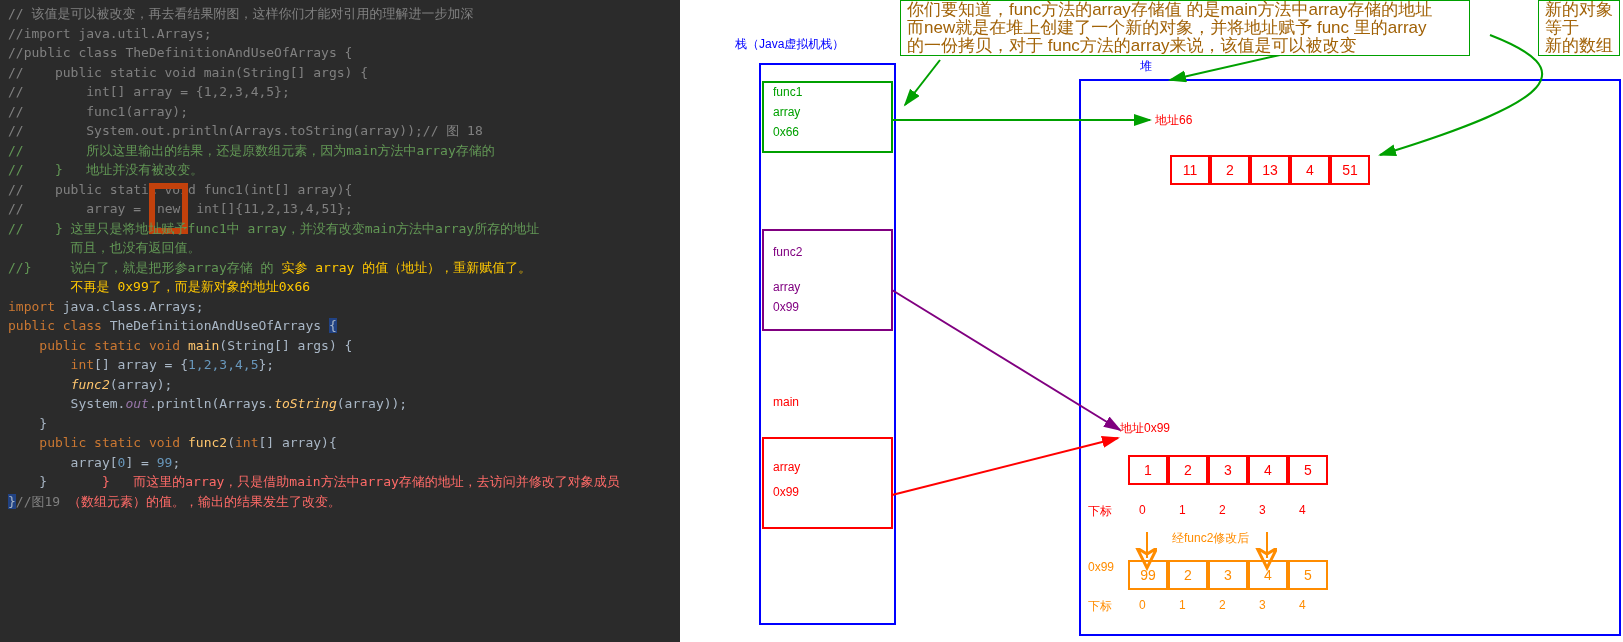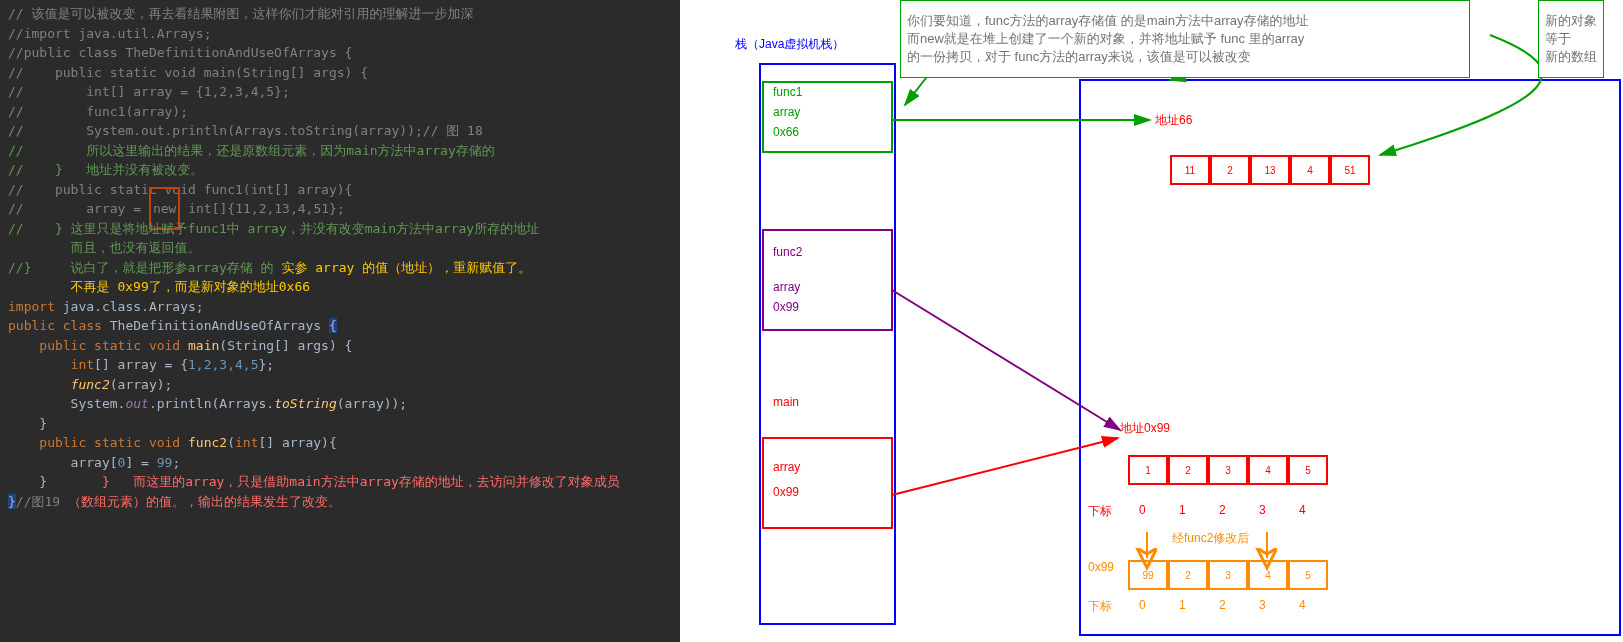--- a/index.html
+++ b/index.html
@@ -8,32 +8,32 @@
 .code-panel pre{white-space:pre;font-family:inherit}
 .cmt{color:#808080}
 .cmt-g{color:#629755}
 .kw{color:#cc7832}
 .num{color:#6897bb}
 .id{color:#a9b7c6}
 .fn{color:#ffc66d}
 .yellow{color:#ffc800}
 .red{color:#ff6b68}
 .it{font-style:italic}
-.boxed{border:2px solid #c2410c;padding:12px 2px}
+.boxed{border:6px solid #c2410c;padding:12px 2px}
 .brace-hl{background:#214283;color:#a9b7c6}
 .diagram-panel{flex:1;position:relative;background:#fff;font-family:"Microsoft YaHei",sans-serif}
 .diagram-panel svg{position:absolute;top:0;left:0;width:943px;height:642px}
 .lbl{position:absolute;font-size:12px}
 .green{color:#00a000}
 .blue{color:#0000ff}
 .purple{color:#800080}
 .dred{color:#ff0000}
 .orange{color:#ff8c00}
-.note-box{position:absolute;border:1.5px solid #00a000;padding:11px 6px;font-size:13px;color:#737373;line-height:18px;background:#fff}
-.cell{position:absolute;width:40px;height:30px;border:2px solid;display:flex;align-items:center;justify-content:center;font-size:10px}
+.note-box{position:absolute;border:1.5px solid #00a000;padding:0 6px;font-size:17px;color:#a16207;line-height:18px;background:#fff}
+.cell{position:absolute;width:40px;height:30px;border:2px solid;display:flex;align-items:center;justify-content:center;font-size:14px}
 .cell-r{border-color:#ff0000;color:#ff0000}
 .cell-o{border-color:#ff8c00;color:#ff8c00}
 </style>
 </head>
 <body>
 
 <div class="code-panel">
 <pre><span class="cmt">// 该值是可以被改变，再去看结果附图，这样你们才能对引用的理解进一步加深</span>
 <span class="cmt">//import java.util.Arrays;</span>
 <span class="cmt">//public class TheDefinitionAndUseOfArrays {</span>

